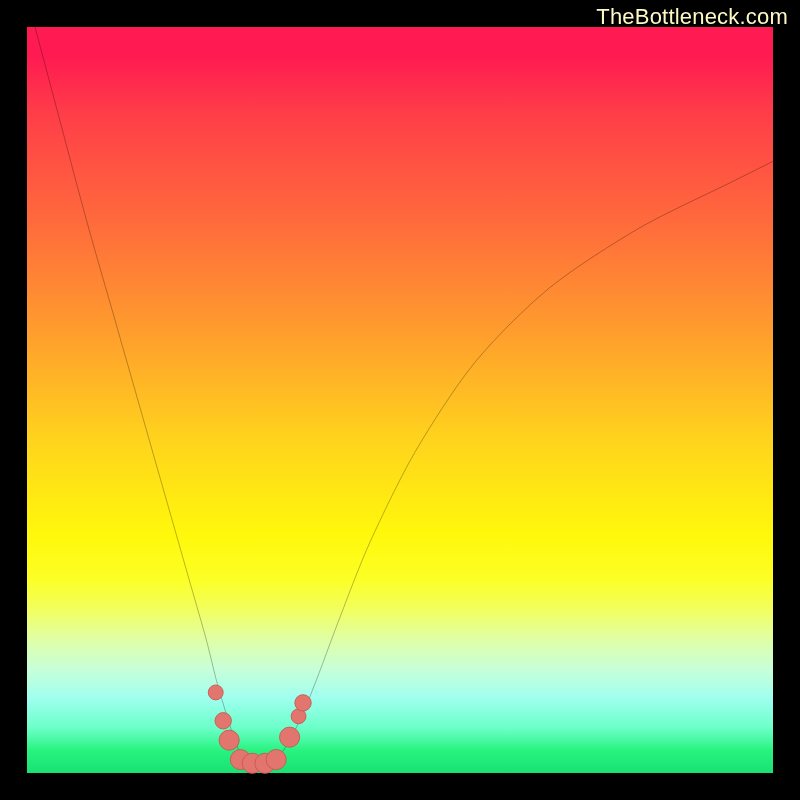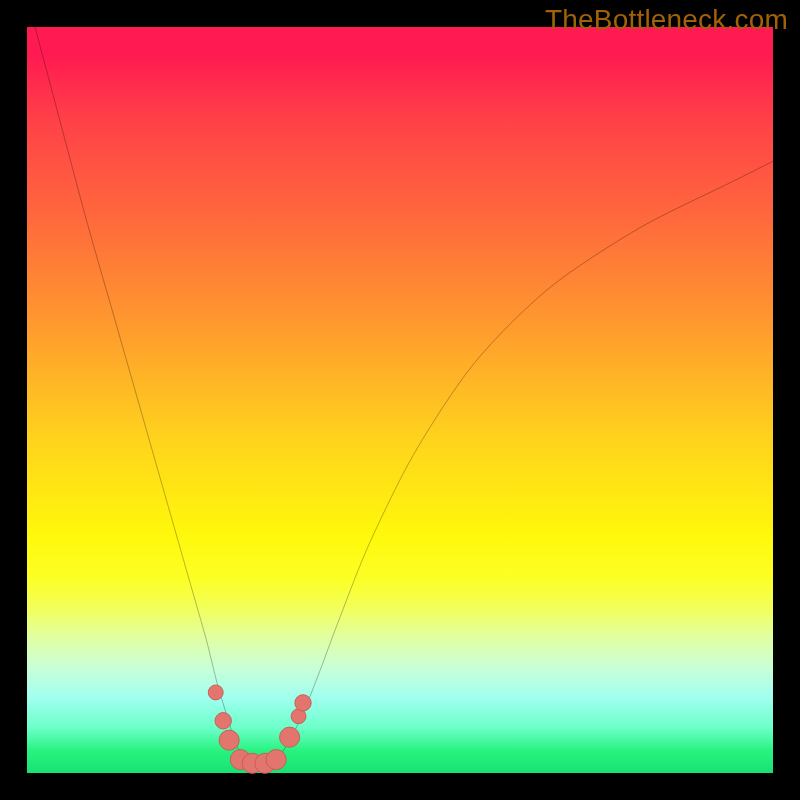--- a/index.html
+++ b/index.html
@@ -41,22 +41,22 @@
       #9fffef 90%,
       #6bffc8 94%,
       #28f37f 97%,
       #18e173 100%
     );
   }
   .watermark {
     position: absolute;
     top: 4px;
     right: 12px;
-    color: #a16207;
-    font-size: 28px;
+    color: #fef9c3;
+    font-size: 22px;
     letter-spacing: 0.2px;
     font-weight: 400;
     user-select: none;
     text-align: right;
   }
   svg.curve {
     position: absolute;
     left: 27px;
     top: 27px;
     width: 746px;

